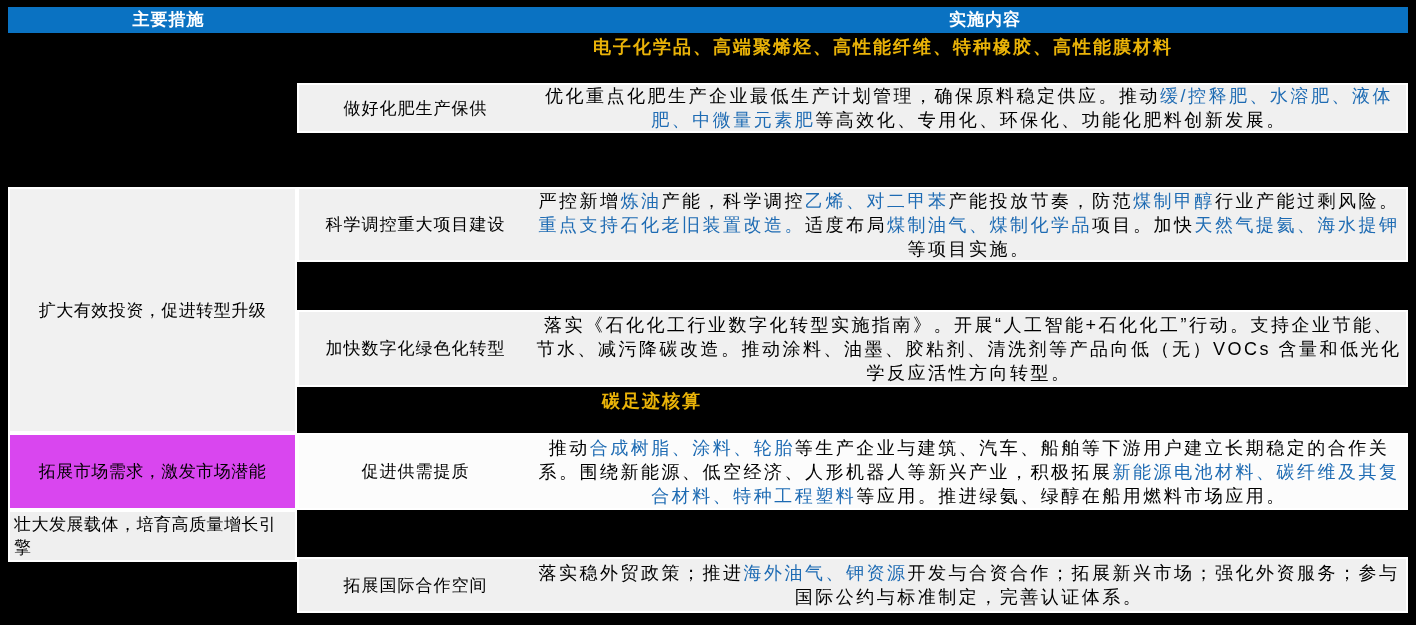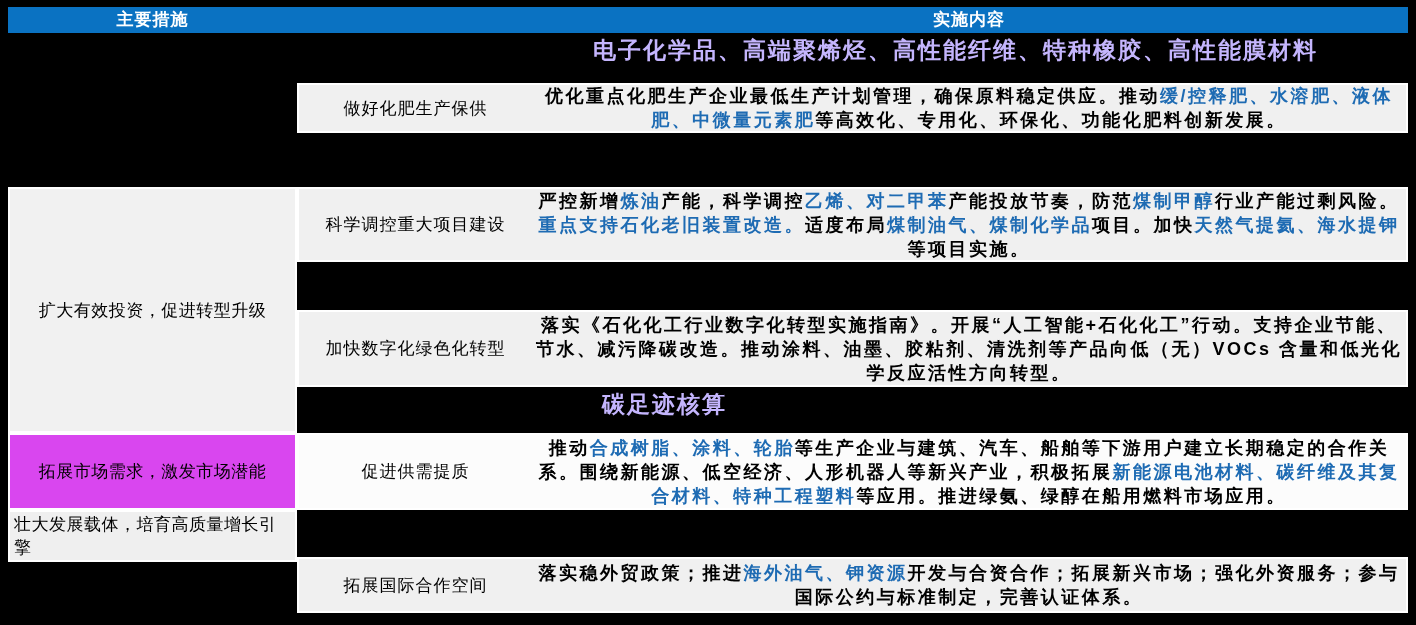--- a/index.html
+++ b/index.html
@@ -1,40 +1,40 @@
 <!DOCTYPE html>
 <html><head>
 <meta charset="utf-8">
 <style>
   html,body{margin:0;padding:0;background:#000;}
   .page{position:relative;width:1416px;height:625px;background:#000;overflow:hidden;
         font-family:"Liberation Sans","DejaVu Sans",sans-serif;color:#000;}
   
   .hdr{position:absolute;left:8px;top:7px;width:1400px;height:26px;background:#0a72c2;}
   .hcell{position:absolute;top:0;height:26px;line-height:26px;text-align:center;
-         color:#ffffff;font-weight:bold;font-size:17px;letter-spacing:1px;}
+         color:#ffffff;font-weight:bold;font-size:17px;letter-spacing:1px;padding-left:16px;}
   
   .band{position:absolute;left:297px;width:1111px;display:flex;box-sizing:border-box;
         border:2px solid #ffffff;background:#f0f0f0;}
   .band.white{background:#fcfcfc;}
   .label{flex:0 0 233px;display:flex;align-items:center;justify-content:center;
          text-align:left;font-size:17px;letter-spacing:1px;}
   .content{flex:1;display:flex;align-items:center;justify-content:center;
            text-align:center;font-size:18px;line-height:24px;letter-spacing:2.5px;
-           padding:0 3px;font-weight:bold;}
+           padding:0 3px;}
   
   .leftcell{position:absolute;left:8px;width:289px;box-sizing:border-box;border:2px solid #ffffff;
             background:#f1f1f1;display:flex;align-items:center;justify-content:center;
             font-size:17px;letter-spacing:0.5px;line-height:23px;padding:0 4px;}
   .leftcell.white{background:#d946ef;}
   .leftcell.gray{background:#efefef;}
   
   .b{color:#1e6bb3;}
   
-  .bluetitle{position:absolute;color:#c4b5fd;font-weight:bold;font-size:23px;
+  .bluetitle{position:absolute;color:#eab308;font-weight:bold;font-size:18px;
              letter-spacing:2px;white-space:nowrap;}
 </style>
 </head>
 <body>
 
 <div class="page">
 
   <div class="hdr">
     <div class="hcell" style="left:0;width:289px">主要措施</div>
     <div class="hcell" style="left:522px;width:878px">实施内容</div>

